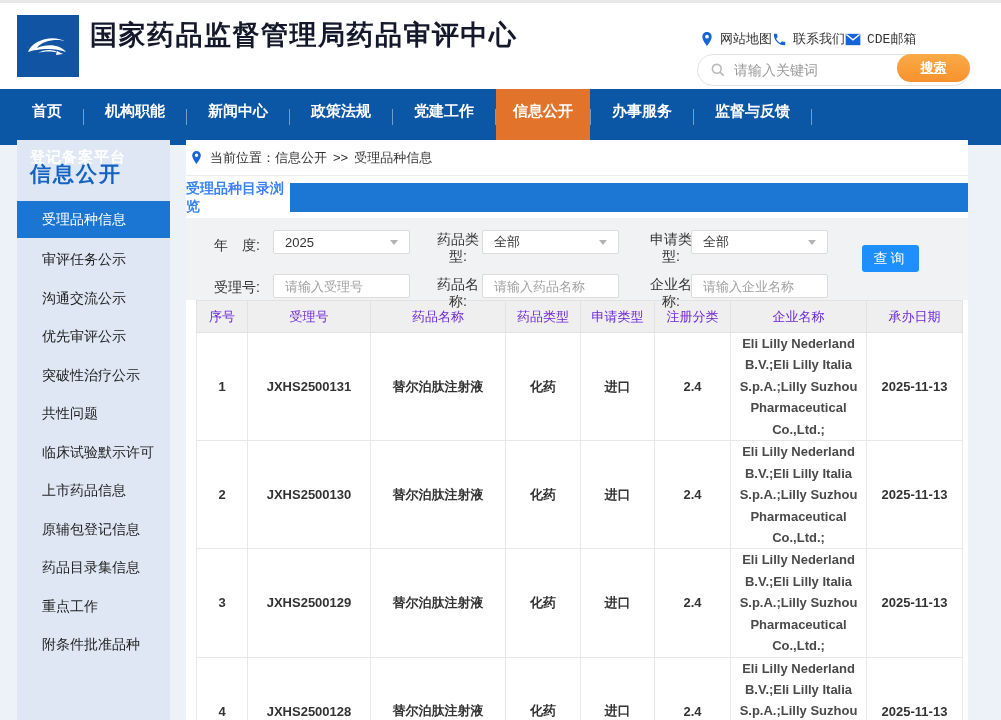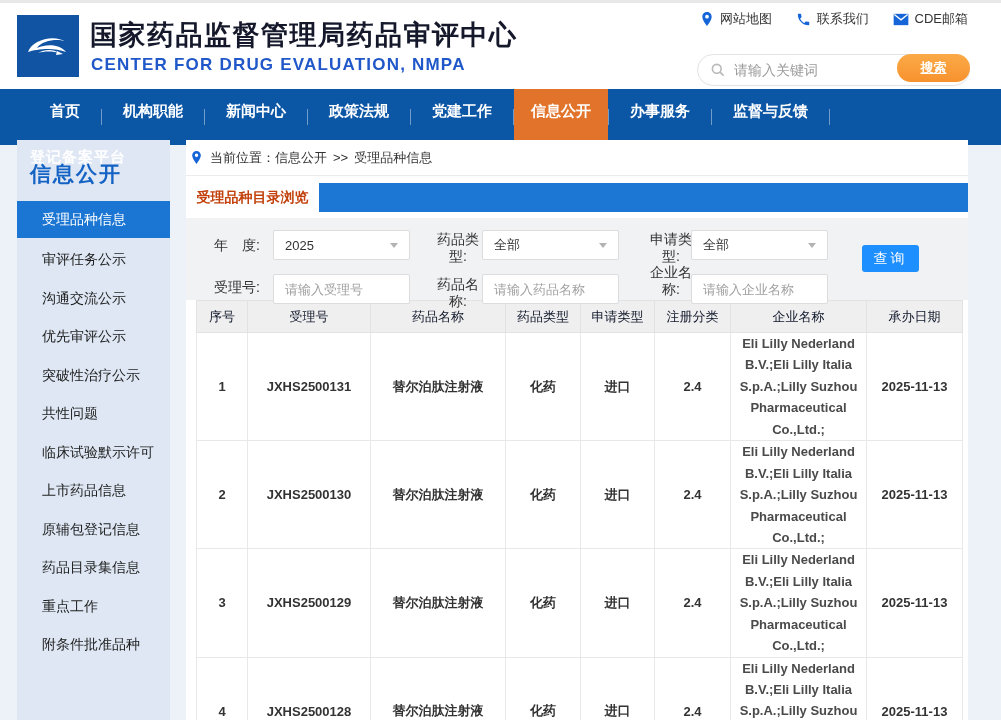--- a/index.html
+++ b/index.html
@@ -10,32 +10,32 @@
   }
   .abs { position:absolute; }
 
   
   #top-strip { left:0; top:0; width:1001px; height:3px; background:#e8e8e8; }
   #header { left:0; top:3px; width:1001px; height:86px; background:#fff; }
   #logo { left:17px; top:12px; width:62px; height:62px; background:#1254a4; display:flex; align-items:center; justify-content:center; }
   #site-title { left:90px; top:14px; font-size:27px; font-weight:bold; color:#14182a; letter-spacing:1.5px; white-space:nowrap; }
   #site-subtitle { left:91px; top:52px; font-size:17px; font-weight:bold; color:#2057c9; letter-spacing:1.2px; white-space:nowrap; }
 
-  #quick-links { left:700px; top:7px; width:268px; display:flex; justify-content:space-between; }
+  #quick-links { left:700px; top:27px; width:268px; display:flex; justify-content:flex-start;font-family:Liberation Mono, monospace; }
   .qlink { display:flex; align-items:center; gap:6px; font-size:13px; color:#333; cursor:pointer; }
   .qlink svg { display:block; }
 
   #search-bar { left:697px; top:51px; width:273px; height:32px; background:#fff; border:1px solid #e3e3e3; border-radius:16px; display:flex; align-items:center; }
   #search-input { border:none; outline:none; background:transparent; flex:1; font-size:14px; color:#333; padding-left:8px; font-family:inherit; }
   #search-input::placeholder { color:#9a9a9a; }
   #search-btn { position:absolute; right:-1px; top:-1px; width:73px; height:28px; border:none; border-radius:16px; background:linear-gradient(180deg,#fbaa47,#f7922e); color:#fff; font-size:13px; font-weight:bold; cursor:pointer; font-family:inherit;text-decoration:underline; }
   #search-mag { margin-left:12px; }
 
   
-  #nav { left:0; top:89px; width:1001px; height:56px; background:#0c56a6; display:flex; align-items:stretch; padding-left:29px; }
+  #nav { left:0; top:89px; width:1001px; height:56px; background:#0c56a6; display:flex; align-items:stretch; padding-left:11px; }
   .nav-item { color:#fff; font-size:15px; font-weight:bold; line-height:44px; padding:0 21px; white-space:nowrap; cursor:pointer; }
   .nav-item.active { background:#e2732b; padding:0 17px; }
   .nav-sep { width:1px; height:16px; background:rgba(255,255,255,.42); align-self:center; }
 
   
   #sidebar { left:17px; top:140px; width:153px; height:580px; background:#dee7f3; }
   #sidebar-platform { padding:8px 0 0 13px; color:#fff; font-size:15px; font-weight:bold; letter-spacing:1px; }
   #sidebar-title { padding-left:13px; margin-top:-7px; color:#1463c4; font-size:21px; font-weight:bold; letter-spacing:2px; }
   #side-menu { margin-top:13px; list-style:none; }
   .side-item { font-size:14px; color:#1d1d1d; line-height:38.5px; height:38.5px; padding-left:25px; cursor:pointer; white-space:nowrap; }
@@ -43,57 +43,56 @@
 
   
   #content { left:186px; top:140px; width:782px; height:580px; background:#fff; }
 
   #breadcrumb { position:absolute; left:0; top:0; width:782px; height:36px; border-bottom:1px solid #ececec; display:flex; align-items:center; font-size:13px; color:#333; }
   #breadcrumb svg { margin:0 7px 0 4px; }
   #breadcrumb .bc-sep { margin:0 6px; color:#333; }
 
   #tabbar { position:absolute; left:0; top:43px; width:782px; height:29px; background:#1c76d4; display:flex; }
   .tab { font-size:14px; font-weight:bold; color:#fff; display:flex; align-items:center; justify-content:center; cursor:pointer; }
-  .tab.active { background:#fff; color:#c2410c; width:133px; }
+  .tab.active { background:#fff; color:#3b82f6; width:104px; }
   .tab.t2 { width:141px; }
 
   #filter-panel { position:absolute; left:0; top:78px; width:782px; height:82px; background:#f1f2f4; z-index:3; }
   .flabel { position:absolute; width:52px; font-size:14px; color:#333; }
   .flabel.one { height:30px; line-height:30px; text-align:right; white-space:nowrap; }
   .flabel.two { text-align:center; line-height:17px; }
   .flabel.two span { display:block; }
-  .sel, .finp { position:absolute; width:137px; height:30px; background:#fff; border:1px solid #dcdcdc; border-radius:2px; }
+  .sel, .finp { position:absolute; width:137px; height:24px; background:#fff; border:1px solid #dcdcdc; border-radius:2px; }
   .sel { display:flex; align-items:center; cursor:pointer; }
   .sel-val { font-size:13px; color:#333; padding-left:11px; flex:1; }
   .caret { width:0; height:0; border-left:4px solid transparent; border-right:4px solid transparent; border-top:5px solid #b3b3b3; margin-right:11px; }
   .finp input { width:100%; height:100%; border:none; outline:none; background:transparent; font-size:13px; color:#333; padding-left:11px; font-family:inherit; }
   .finp input::placeholder { color:#a0a0a0; }
   #query-btn { position:absolute; left:676px; top:27px; width:57px; height:27px; background:#1e8fff; border:none; border-radius:3px; color:#fff; font-size:14px; letter-spacing:3px; cursor:pointer; font-family:inherit; }
 
   
   #result-table { position:absolute; left:10px; top:160px; width:766px; border-collapse:collapse; table-layout:fixed; z-index:1; background:#fff; }
-  #result-table th { background:#efefef; height:32px; font-size:13px; font-weight:normal; color:#0f172a; border:1px solid #e2e2e2; }
+  #result-table th { background:#efefef; height:32px; font-size:13px; font-weight:normal; color:#6d28d9; border:1px solid #e2e2e2; }
   #result-table td { height:95px; font-size:13px; color:#333; text-align:center; border:1px solid #e8e8e8; vertical-align:middle;font-weight:bold; }
   #result-table td.company { color:#4a4a4a; line-height:1.65; padding:0 3px; }
 </style>
 </head>
 <body>
 
 <div id="top-strip" class="abs"></div>
 
 <div id="header" class="abs">
   <div id="logo" class="abs">
     <svg width="48" height="40" viewBox="0 0 48 40">
       <path d="M4 26 C8 14, 30 8, 42 16 C36 12, 18 14, 13 22 C24 17, 37 19, 42 26 C30 21, 12 23, 4 26 Z" fill="#fff"></path>
       <path d="M14 27 C20 23, 30 23, 35 27 C29 25, 20 25, 14 27 Z" fill="#fff"></path>
       <path d="M33 25 l6 3 -7 1 z" fill="#fff"></path>
     </svg>
   </div>
   <div id="site-title" class="abs">国家药品监督管理局药品审评中心</div>
-  <div id="site-subtitle" class="abs">CENTER FOR DRUG EVALUATION, NMPA</div>
 
   <div id="quick-links" class="abs">
     <span class="qlink">
       <svg width="14" height="16" viewBox="0 0 24 26">
           <path d="M12 1C7.6 1 4 4.6 4 9c0 6 8 16 8 16s8-10 8-16c0-4.4-3.6-8-8-8zm0 11.2A3.2 3.2 0 1 1 12 5.8a3.2 3.2 0 0 1 0 6.4z" fill="#1565d8"></path>
         </svg>
       <span>网站地图</span>
     </span>
     <span class="qlink">
       <svg width="15" height="15" viewBox="0 0 24 24">
@@ -206,21 +205,21 @@
     </div>
 
     <div class="flabel two" style="left:246px;top:58px;">
       <span>药品名</span>
         <span>称:</span>
     </div>
     <div class="finp" style="left:296px;top:56px;">
       <input type="text" placeholder="请输入药品名称" style="">
     </div>
 
-    <div class="flabel two" style="left:459px;top:46px;">
+    <div class="flabel two" style="left:459px;top:58px;">
       <span>企业名</span>
         <span>称:</span>
     </div>
     <div class="finp" style="left:505px;top:56px;">
       <input type="text" placeholder="请输入企业名称" style="">
     </div>
   </div>
 
   <table id="result-table">
     <colgroup>

